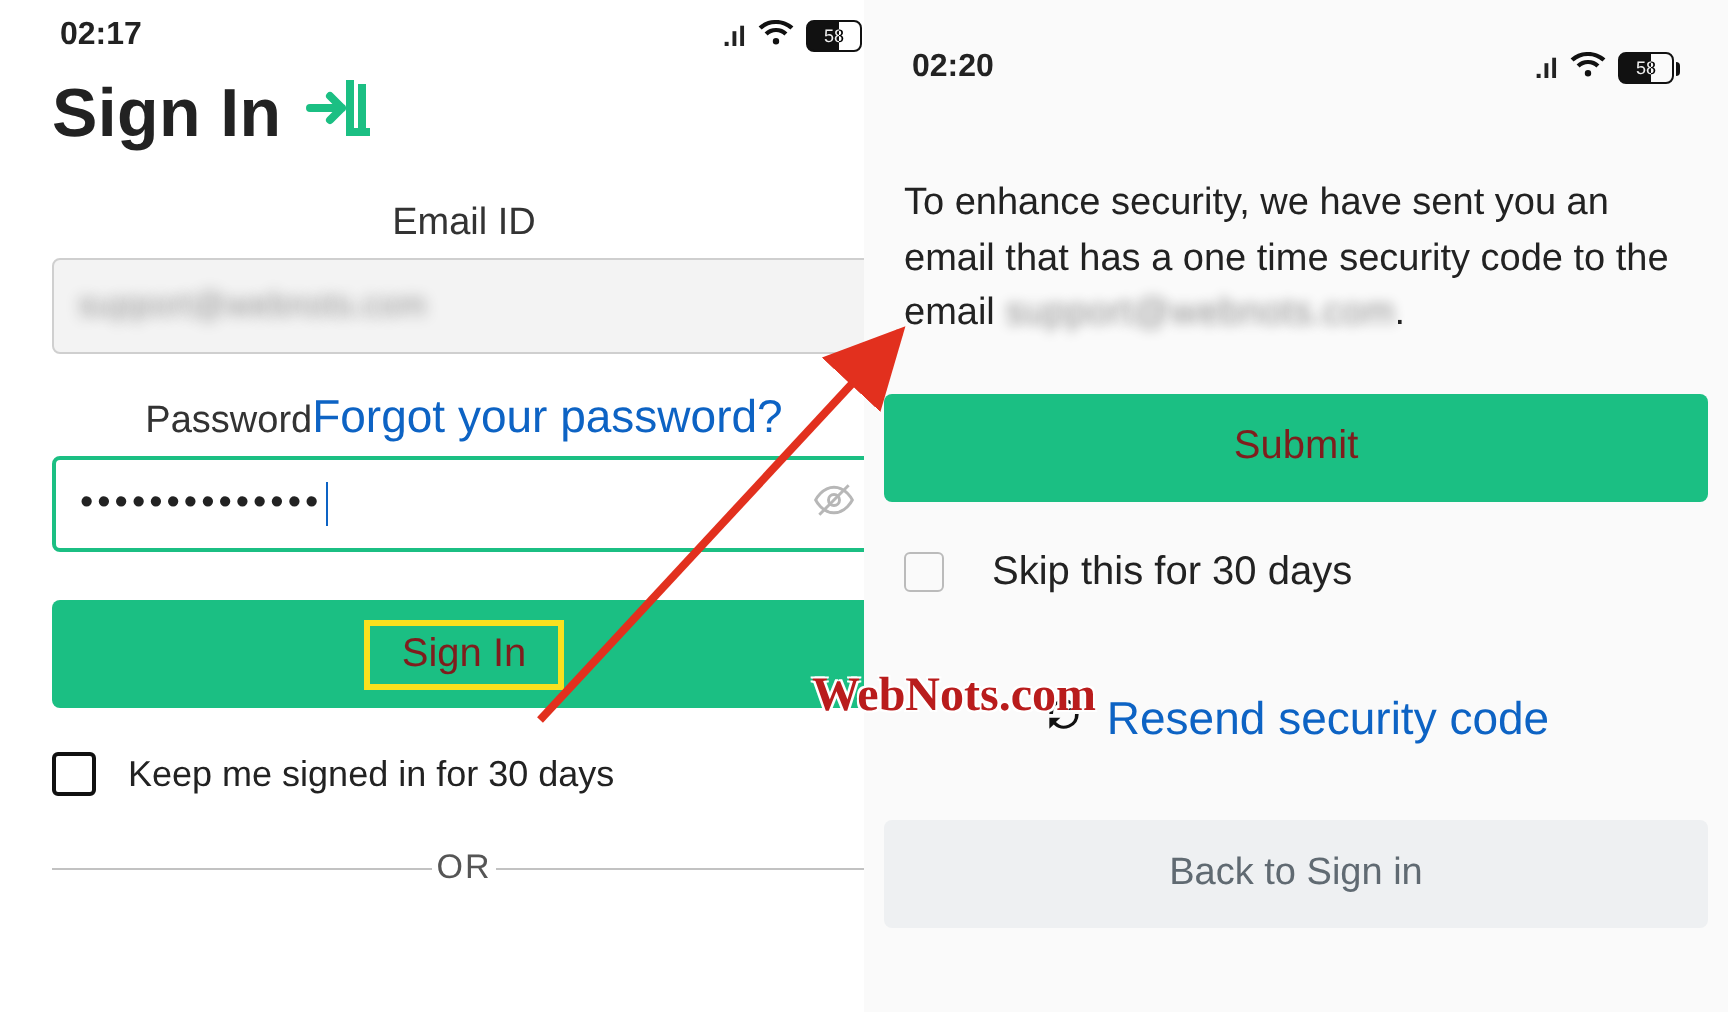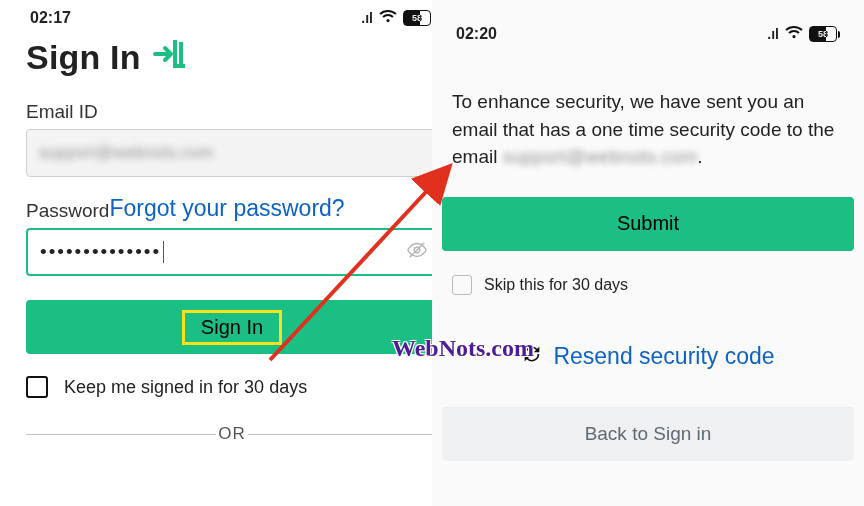--- a/index.html
+++ b/index.html
@@ -7,65 +7,65 @@
 .panel{position:absolute;top:0;height:506px;background:#fff}
 .panel.left{left:16px;width:432px}
 .panel.right{left:432px;width:432px}
 .panel.right .inner{background:#fafafa;padding:16px 10px;height:100%}
 
 
 .status{display:flex;justify-content:space-between;align-items:center;height:28px;padding:4px 14px 0 14px;font-size:16px;font-weight:600}
 .status .icons{display:flex;align-items:center;gap:6px}
 .status .wifi,.status .signal{font-size:14px}
 .batt{display:inline-flex;align-items:center;gap:1px}
-.batt .shell{display:inline-flex;align-items:center;justify-content:center;width:26px;height:14px;border:1.5px solid #111;border-radius:4px;font-size:9px;font-weight:700;position:relative;background:linear-gradient(to right,#111 0 60%,transparent 60%)}
+.batt .shell{display:inline-flex;align-items:center;justify-content:center;width:26px;height:14px;border:1.5px solid #111;border-radius:4px;font-size:9px;font-weight:400;position:relative;background:linear-gradient(to right,#111 0 60%,transparent 60%)}
 .batt .shell span{position:relative;color:#fff;mix-blend-mode:difference}
 .batt .cap{width:2px;height:7px;background:#111;border-radius:0 2px 2px 0}
 
 
 .head{display:flex;align-items:center;gap:12px;padding:6px 10px 14px}
 .head h1{margin:0;font-size:34px;font-weight:700;letter-spacing:.2px}
 .enter-icon{color:#1bbf83;font-size:30px;font-weight:700}
 
 .group{padding:0 10px}
-.label-row{display:flex;justify-content:flex-start;align-items:flex-end;margin-top:10px;margin-bottom:6px}
+.label-row{display:flex;justify-content:center;align-items:flex-end;margin-top:10px;margin-bottom:6px}
 .label{font-size:19px;color:#333}
 .link{font-size:23px;color:#0d63c4;cursor:pointer}
 .field{width:100%;height:48px;border:1px solid #cfcfcf;background:#f3f3f3;border-radius:4px;padding:0 12px;font-size:17px;box-sizing:border-box}
 .pw-wrap{display:flex;align-items:center;position:relative}
 .pw-wrap .field{border:2px solid #1bbf83;background:#fff;padding-right:42px}
 .eye{position:absolute;right:10px;font-size:18px;color:#b3b3b3;cursor:pointer}
 .dots{font-size:19px;letter-spacing:2px}
 .caret{display:inline-block;width:1px;height:22px;background:#0d63c4;vertical-align:middle;margin-left:2px}
 .blurtext{color:transparent;text-shadow:0 0 7px #8f8f8f;font-size:17px}
 
 .btn{display:flex;align-items:center;justify-content:center;height:54px;font-size:20px;border-radius:4px;cursor:pointer;margin-top:24px}
-.btn.primary{background:#1bbf83;color:#000000}
+.btn.primary{background:#1bbf83;color:#7f1d1d}
 .yellow-hl{border:3px solid #f9e11e;padding:3px 16px}
 
 .checkbox-row{display:flex;align-items:center;gap:16px;margin:22px 10px 0;font-size:18px}
 .checkbox{width:18px;height:18px;border:2px solid #111;border-radius:3px;display:inline-block}
 .or-row{display:flex;align-items:center;gap:2px;margin:26px 10px 0}
 .or-row .line{flex:1;height:1px;background:#c2c2c2}
 .or-row .or{font-size:17px;color:#555;letter-spacing:1px}
 
 
 .msg{font-size:19px;line-height:1.45;color:#222;padding:40px 10px 0}
 .msg .blur-email{color:transparent;text-shadow:0 0 6px #8f8f8f;font-size:19px}
 .code-box{margin:10px 0 0;border:4px solid #e57363;padding:6px;border-radius:4px}
 .code-input{width:100%;height:48px;border:1px solid #b9b9b9;background:#f0f0f0;border-radius:3px;padding:0 14px;font-size:19px;color:#8a8a8a;box-sizing:border-box}
-.skip-row{display:flex;align-items:center;gap:12px;margin:24px 10px 0;font-size:16px}
+.skip-row{display:flex;align-items:center;gap:24px;margin:24px 10px 0;font-size:20px}
 .skip-box{width:18px;height:18px;border:1.5px solid #bbb;border-radius:3px}
 .resend{display:flex;align-items:center;justify-content:center;gap:10px;color:#0d63c4;font-size:23px;margin-top:48px;cursor:pointer}
 .resend .cycle{font-size:22px;color:#111}
 .back-btn{display:flex;align-items:center;justify-content:center;height:54px;background:#eef0f2;color:#606a72;font-size:19px;border-radius:4px;margin:36px 0 0;cursor:pointer}
 
 
 .arrow{position:absolute;left:264px;top:150px;pointer-events:none}
-.watermark{position:absolute;left:392px;top:335px;font-family:"Comic Sans MS",cursive;font-size:24px;font-weight:700;color:#4c1d95;text-shadow:1px 1px 0 #fff,-1px -1px 0 #fff,1px -1px 0 #fff,-1px 1px 0 #fff;pointer-events:none}
+.watermark{position:absolute;left:406px;top:335px;font-family:"Comic Sans MS",cursive;font-size:24px;font-weight:700;color:#b91c1c;text-shadow:1px 1px 0 #fff,-1px -1px 0 #fff,1px -1px 0 #fff,-1px 1px 0 #fff;pointer-events:none}
 </style>
 </head>
 <body>
 
 <div class="stage">
 
   <div class="panel left">
     <div class="status">
       <span>02:17</span>
       <span class="icons">

